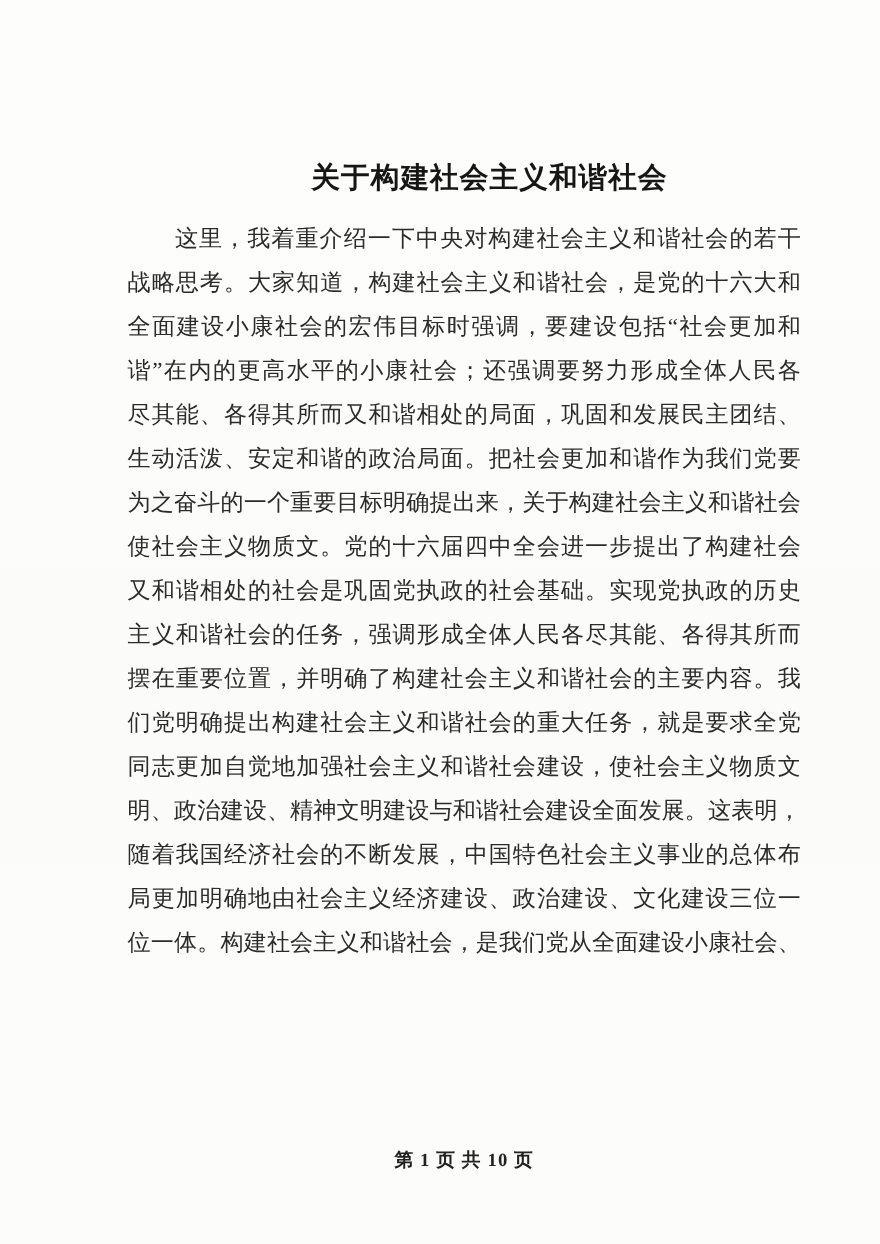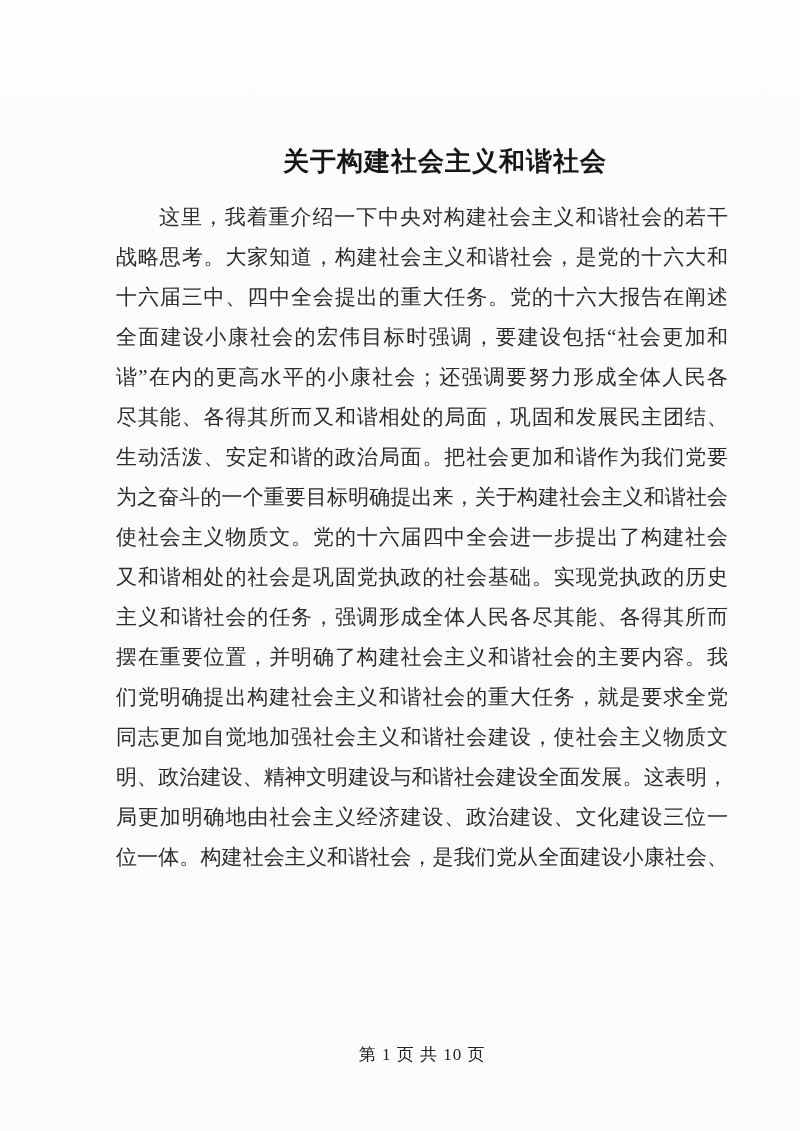--- a/index.html
+++ b/index.html
@@ -51,45 +51,46 @@
     left: 0;
     width: 100%;
     text-align: center;
     font-size: 17px;
     color: #222222;
   }
   .doc-footer .footer-text {
     position: relative;
     left: 22px;
     letter-spacing: 1px;
+    font-weight: bold;
   }
 </style>
 </head>
 <body>
 
 <div class="page">
 
   <div class="doc-title">关于构建社会主义和谐社会</div>
 
   <div class="doc-body">
     <div class="body-line first-line">这里，我着重介绍一下中央对构建社会主义和谐社会的若干</div>
     <div class="body-line">战略思考。大家知道，构建社会主义和谐社会，是党的十六大和</div>
-    <div class="body-line">十六届三中、四中全会提出的重大任务。党的十六大报告在阐述</div>
     <div class="body-line">全面建设小康社会的宏伟目标时强调，要建设包括“社会更加和</div>
     <div class="body-line">谐”在内的更高水平的小康社会；还强调要努力形成全体人民各</div>
     <div class="body-line">尽其能、各得其所而又和谐相处的局面，巩固和发展民主团结、</div>
     <div class="body-line">生动活泼、安定和谐的政治局面。把社会更加和谐作为我们党要</div>
     <div class="body-line">为之奋斗的一个重要目标明确提出来，关于构建社会主义和谐社会</div>
     <div class="body-line">使社会主义物质文。党的十六届四中全会进一步提出了构建社会</div>
     <div class="body-line">又和谐相处的社会是巩固党执政的社会基础。实现党执政的历史</div>
     <div class="body-line">主义和谐社会的任务，强调形成全体人民各尽其能、各得其所而</div>
     <div class="body-line">摆在重要位置，并明确了构建社会主义和谐社会的主要内容。我</div>
     <div class="body-line">们党明确提出构建社会主义和谐社会的重大任务，就是要求全党</div>
     <div class="body-line">同志更加自觉地加强社会主义和谐社会建设，使社会主义物质文</div>
     <div class="body-line">明、政治建设、精神文明建设与和谐社会建设全面发展。这表明，</div>
+    <div class="body-line">随着我国经济社会的不断发展，中国特色社会主义事业的总体布</div>
     <div class="body-line">局更加明确地由社会主义经济建设、政治建设、文化建设三位一</div>
     <div class="body-line">位一体。构建社会主义和谐社会，是我们党从全面建设小康社会、</div>
   </div>
 
   <div class="doc-footer">
     <span class="footer-text">第 1 页  共 10 页</span>
   </div>
 
 </div>
 

